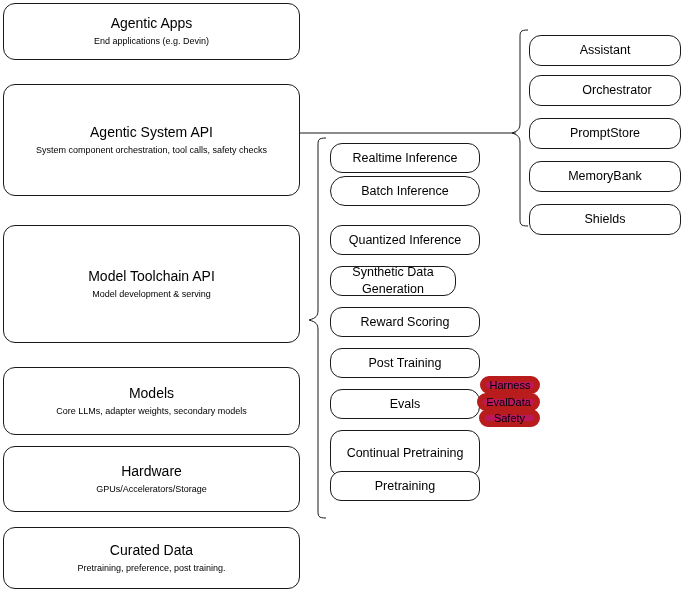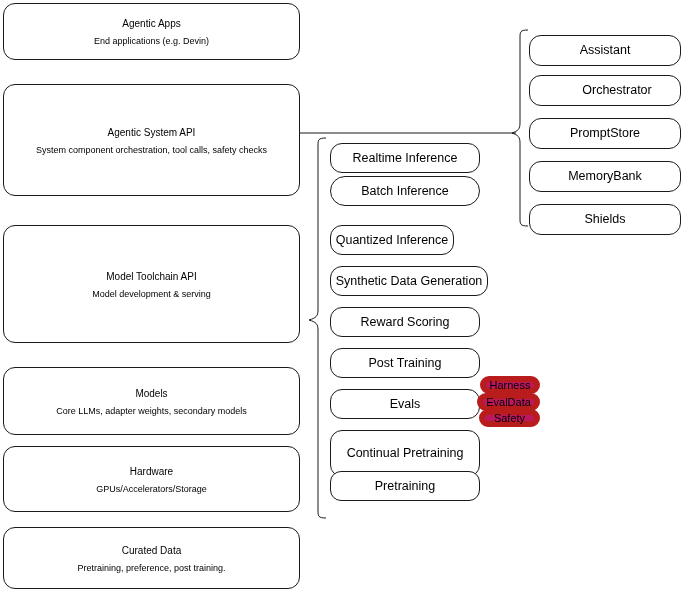--- a/index.html
+++ b/index.html
@@ -24,21 +24,21 @@
     border: 1px solid #1a1a1a;
     background: #ffffff;
     border-radius: 12px;
     display: flex;
     flex-direction: column;
     align-items: center;
     justify-content: center;
     text-align: center;
   }
   .node .title {
-    font-size: 10px;
+    font-size: 14px;
     line-height: 17px;
     color: #000;
   }
   .node .subtitle {
     font-size: 9px;
     line-height: 13px;
     color: #000;
     margin-top: 3px;
   }
   .mid-node .title, .right-node .title {
@@ -131,24 +131,24 @@
   <svg class="connector" style="left:300px; top:136px; width:30px; height:384px;" viewBox="0 0 30 384">
     <path d="M 26 2 C 18 2, 18 4, 18 10 L 18 174 C 18 180, 16 182, 9 184 C 16 186, 18 188, 18 194 L 18 374 C 18 380, 18 382, 26 382"></path>
   </svg>
 
   <div class="node mid-node" style="left:330px; top:143px; width:150px; height:30px;">
     <div class="title">Realtime Inference</div>
   </div>
   <div class="node mid-node" style="left:330px; top:176px; width:150px; height:30px;border-radius:15px;">
     <div class="title">Batch Inference</div>
   </div>
-  <div class="node mid-node" style="left:330px; top:225px; width:124px; height:30px;">
+  <div class="node mid-node" style="left:330px; top:225px; width:150px; height:30px;">
     <div class="title">Quantized Inference</div>
   </div>
-  <div class="node mid-node" style="left:330px; top:266px; width:158px; height:30px;">
+  <div class="node mid-node" style="left:330px; top:266px; width:126px; height:30px;">
     <div class="title">Synthetic Data Generation</div>
   </div>
   <div class="node mid-node" style="left:330px; top:307px; width:150px; height:30px;">
     <div class="title">Reward Scoring</div>
   </div>
   <div class="node mid-node" style="left:330px; top:348px; width:150px; height:30px;">
     <div class="title">Post Training</div>
   </div>
   <div class="node mid-node" style="left:330px; top:389px; width:150px; height:30px;">
     <div class="title">Evals</div>

